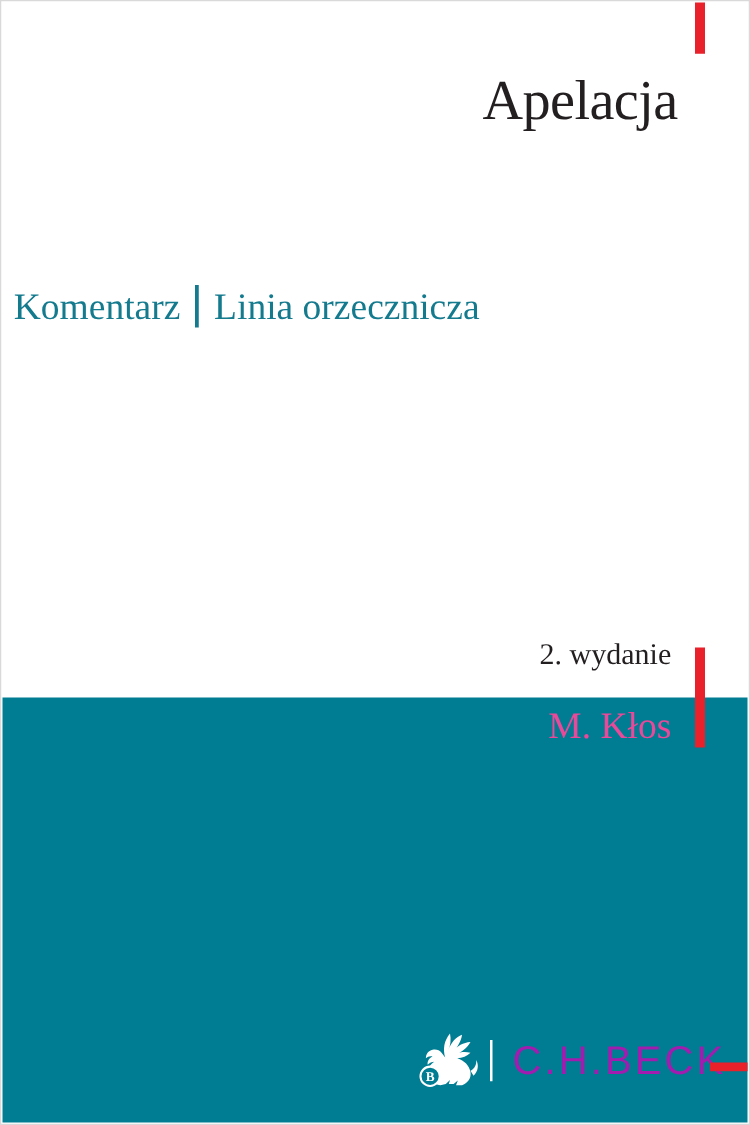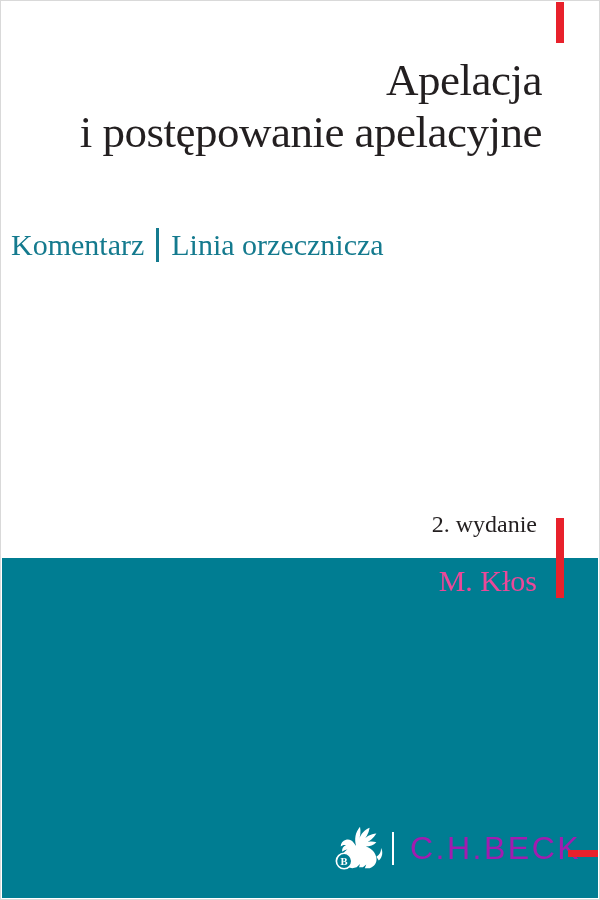--- a/index.html
+++ b/index.html
@@ -88,21 +88,20 @@
 </style>
 </head>
 <body>
 
 <div class="cover">
 
   <div class="accent-bar bar-top"></div>
 
   <div class="title-block">
     <div>Apelacja</div>
-    <div>i postępowanie apelacyjne</div>
   </div>
 
   <div class="subtitle"><span>Komentarz</span><span class="sep"></span><span>Linia orzecznicza</span></div>
 
   <div class="edition">2. wydanie</div>
 
   <div class="teal-band"></div>
 
   <div class="accent-bar bar-mid"></div>
 

